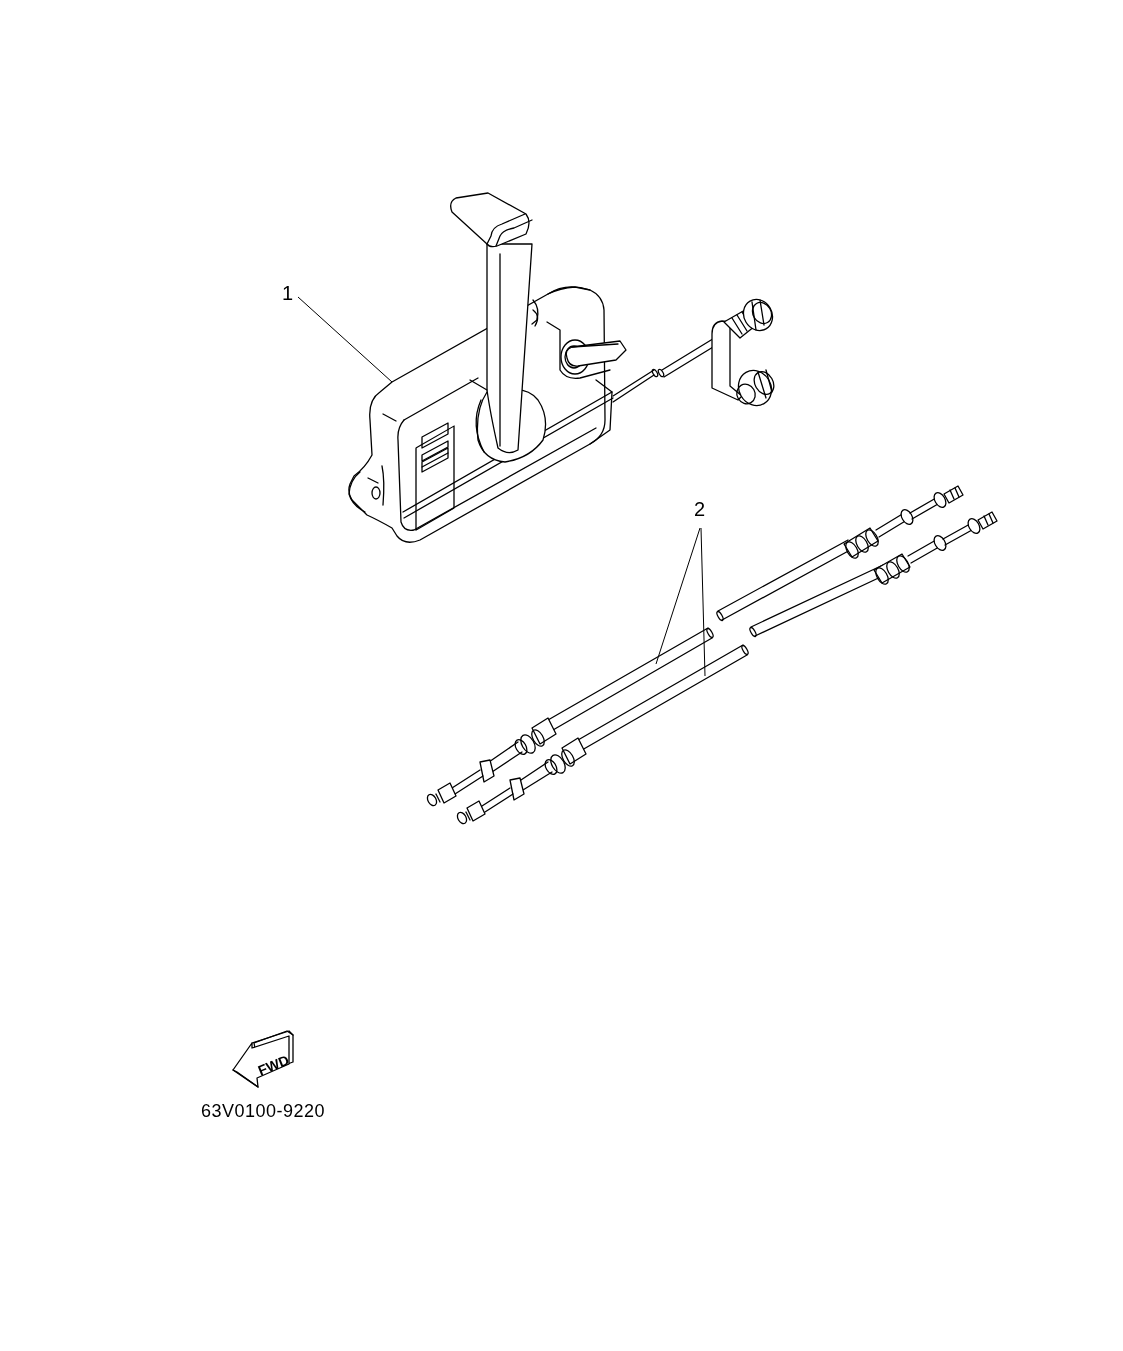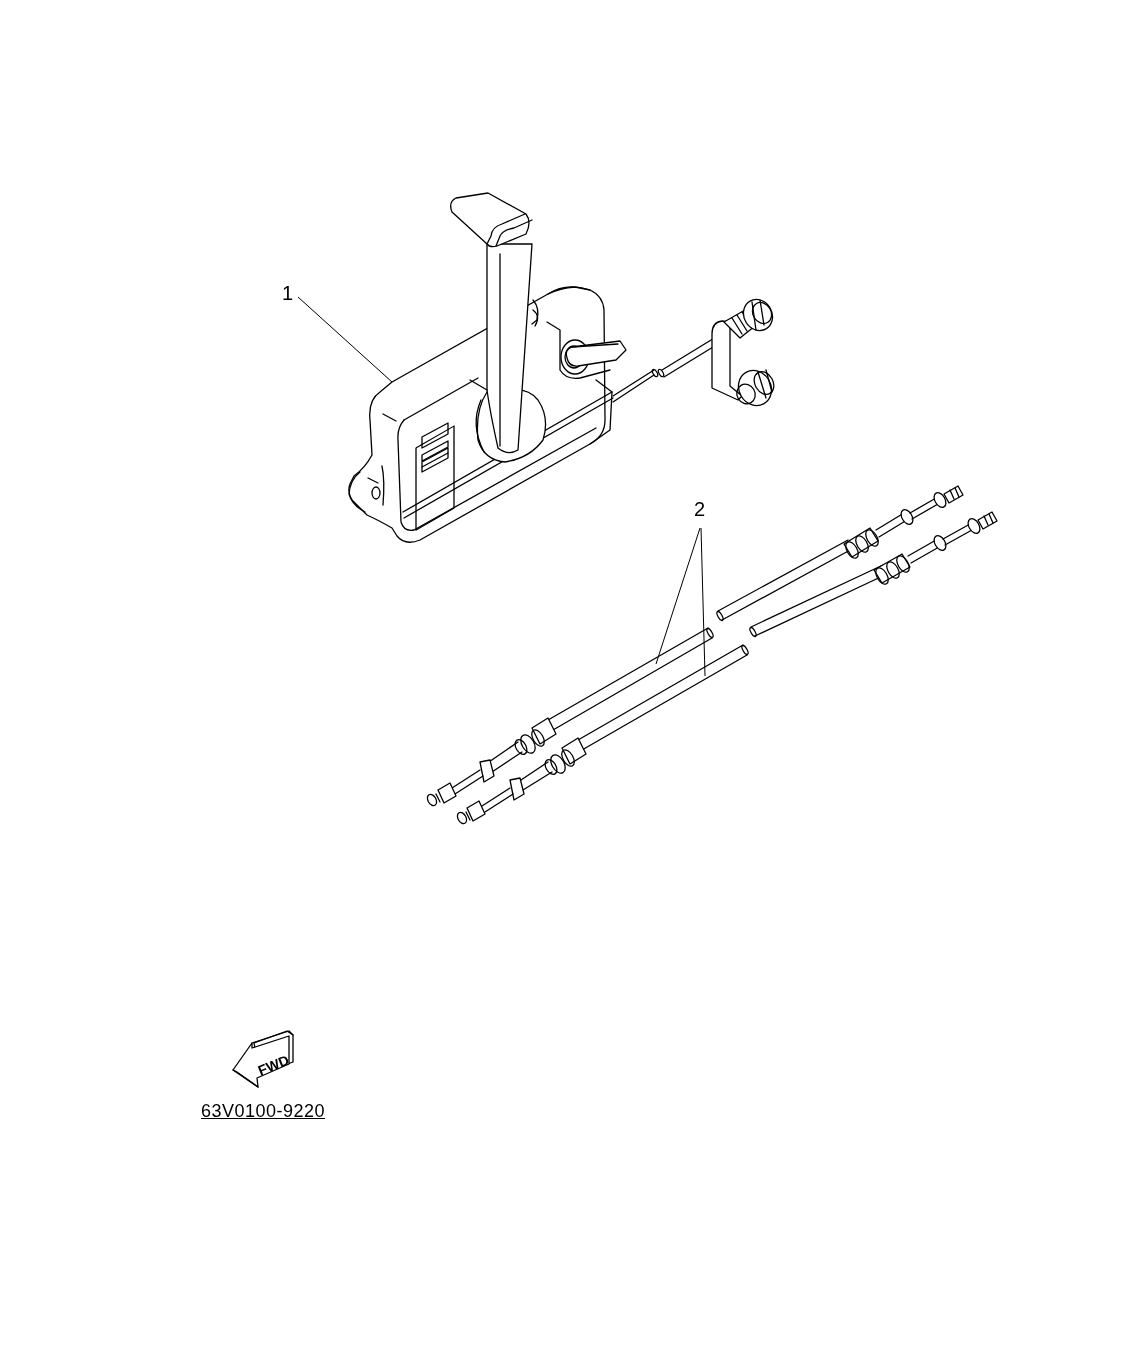--- a/index.html
+++ b/index.html
@@ -1,20 +1,20 @@
 <!DOCTYPE html>
 <html><head>
 <meta charset="utf-8">
 <style>
   html, body { margin: 0; padding: 0; background: #ffffff; }
   body { width: 1123px; height: 1351px; position: relative; overflow: hidden; font-family: "Liberation Sans", sans-serif; }
   .canvas { position: absolute; left: 0; top: 0; width: 1123px; height: 1351px; }
   svg.drawing { position: absolute; left: 0; top: 0; }
   .callout { position: absolute; font-family: "Liberation Sans", sans-serif; font-size: 20px; color: #000; line-height: 1; }
-  .part-code { position: absolute; left: 201px; top: 1101px; font-family: "Liberation Sans", sans-serif; font-size: 18px; color: #000; letter-spacing: 0.5px; text-decoration: underline; }
+  .part-code { position: absolute; left: 201px; top: 1101px; font-family: "Liberation Sans", sans-serif; font-size: 18px; color: #000; letter-spacing: 0.5px; }
   .fwd-label { font-family: "Liberation Sans", sans-serif; font-weight: bold; font-size: 14px; }
   .ln { fill: none; stroke: #000; stroke-width: 1.3; stroke-linejoin: round; stroke-linecap: round; }
   .lnw { fill: #fff; stroke: #000; stroke-width: 1.3; stroke-linejoin: round; stroke-linecap: round; }
   .thin { fill: none; stroke: #000; stroke-width: 1; }
 </style>
 </head>
 <body>
 
 <div class="canvas">
 

